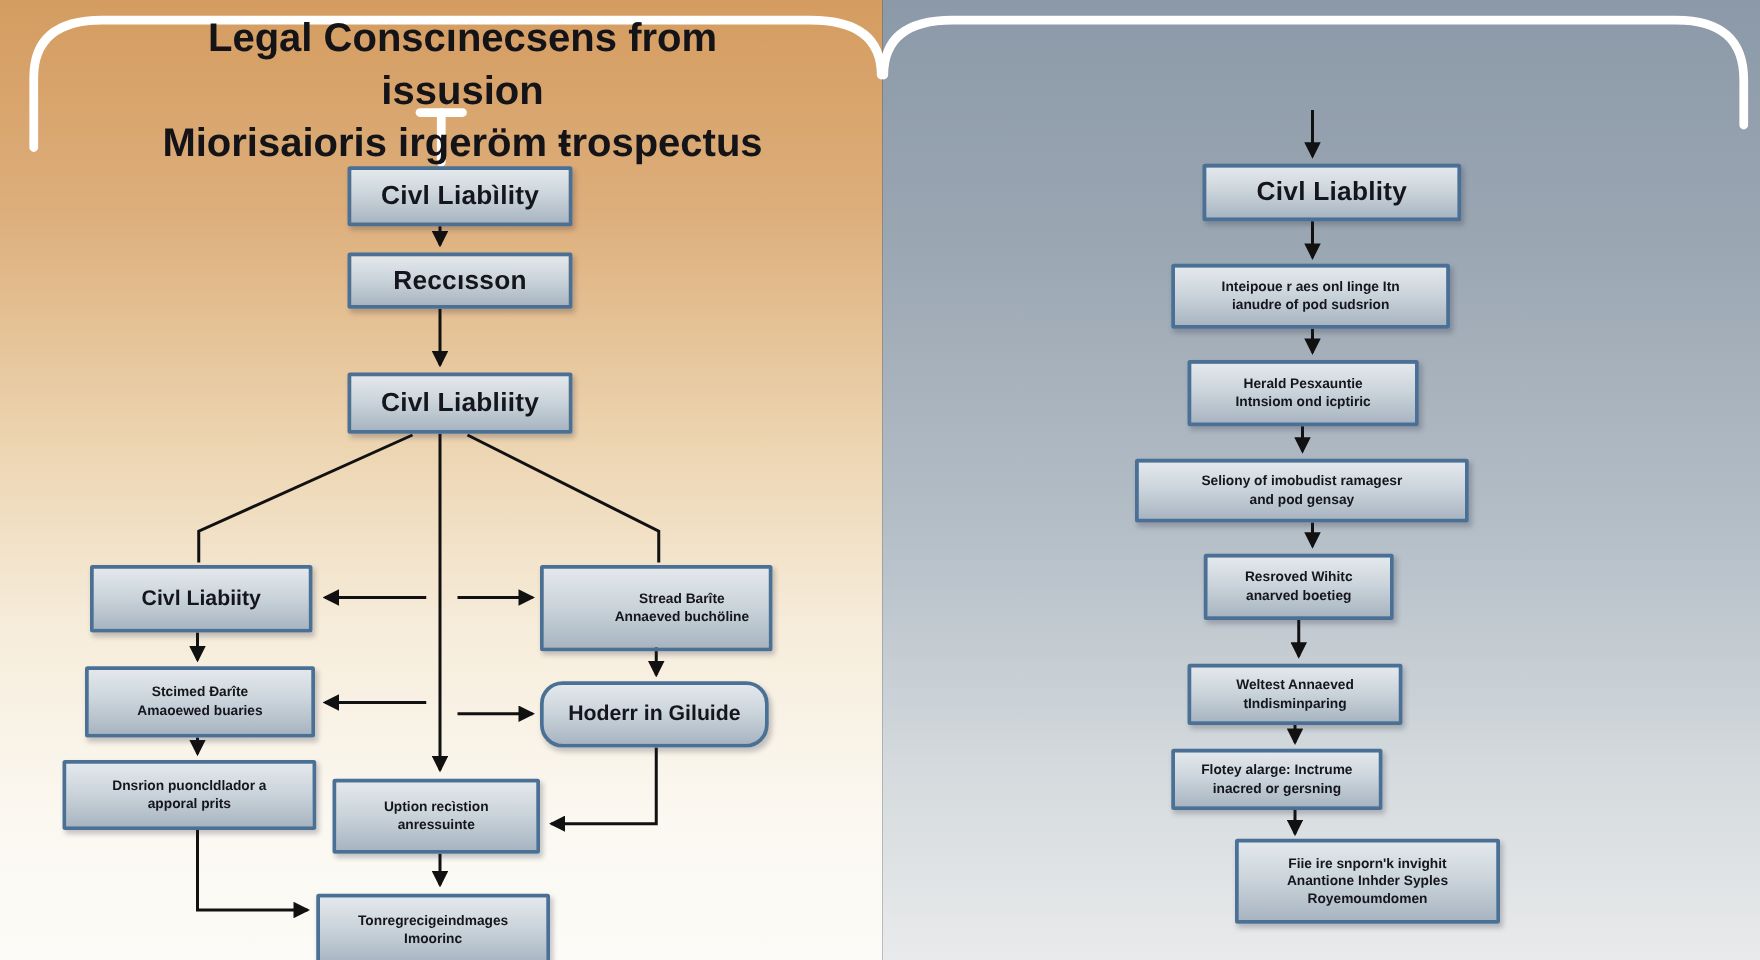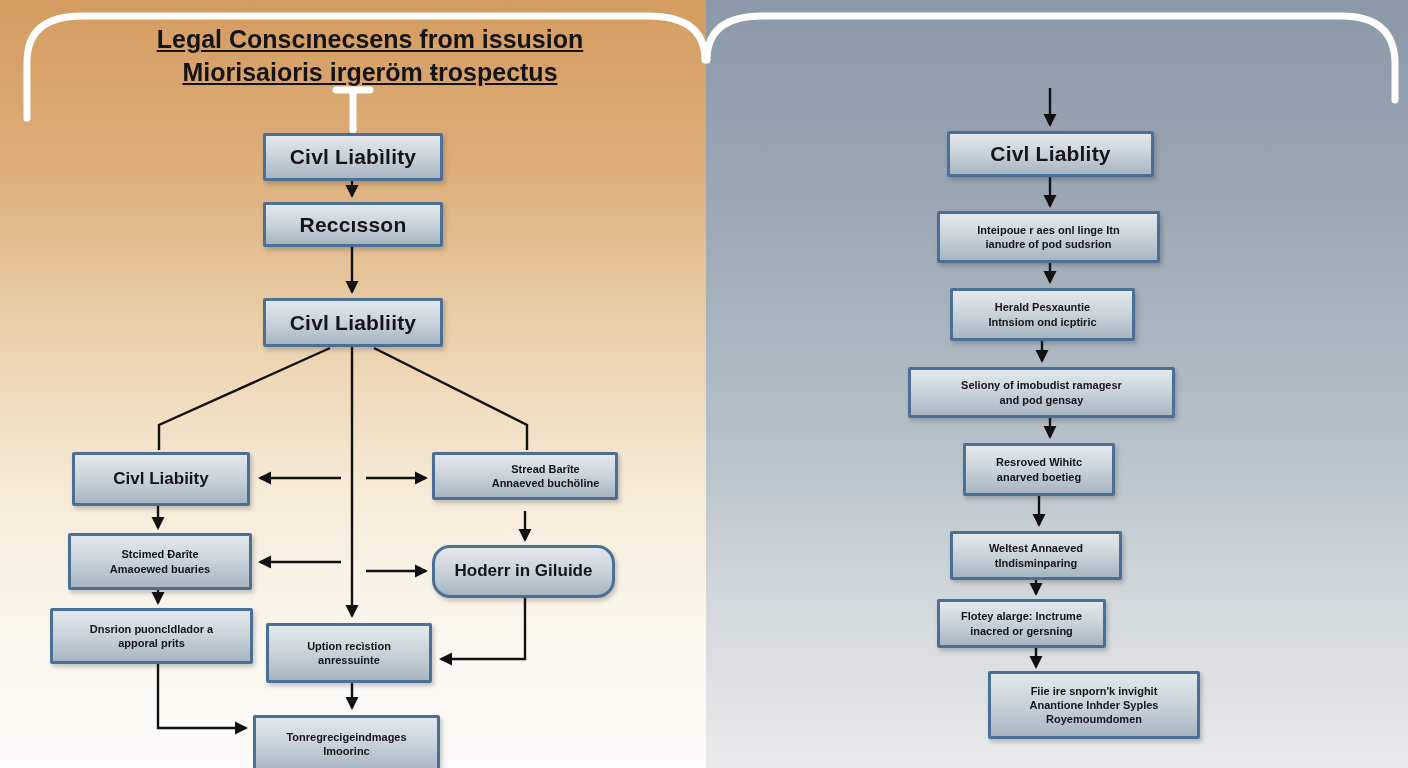--- a/index.html
+++ b/index.html
@@ -20,28 +20,28 @@
   .bx{
     position:absolute;
     border:3px solid #4a7095;
     background:linear-gradient(180deg,#e3e8ec 0%,#ccd5dc 45%,#a8b5c1 100%);
     box-shadow:2px 3px 4px rgba(40,40,60,0.25);
     display:flex;align-items:center;justify-content:center;
     text-align:center;font-weight:bold;color:#15151d;
     white-space:pre-line;line-height:1.3;border-radius:2px;
     box-sizing:border-box;padding:2px 6px;
   }
-  .bx-lg{font-size:21px;letter-spacing:0.2px;}
+  .bx-lg{font-size:21px;letter-spacing:0.2px;margin-left:15px;}
   .bx-md{font-size:17px;}
   .bx-sm{font-size:11px;}
   .title{
     position:absolute;text-align:center;font-weight:bold;color:#141418;
     white-space:pre-line;
   }
-  .title-left{left:110px;top:23px;width:520px;font-size:25px;line-height:1.32;text-decoration:underline;}
+  .title-left{left:110px;top:9px;width:520px;font-size:32px;line-height:1.32;}
   .title-right{left:915px;top:44px;width:270px;font-size:23px;}
 </style>
 </head>
 <body>
 
 <div class="stage">
 
   <div class="panel panel-left"></div>
   <div class="panel panel-right"></div>
 
@@ -103,21 +103,21 @@
   <div class="bx bx-lg" style="left:263px;top:298px;width:180px;height:49px;">Civl Liabliity</div>
   <div class="bx bx-md" style="left:72px;top:452px;width:178px;height:54px;">Civl Liabiity</div>
   <div class="bx bx-sm" style="left:68px;top:533px;width:184px;height:57px;">Stcimed Ðarîte
 Amaoewed buaries</div>
   <div class="bx bx-sm" style="left:50px;top:608px;width:203px;height:56px;">Dnsrion puoncldlador a
 apporal prits</div>
   <div class="bx bx-sm" style="left:266px;top:623px;width:166px;height:60px;">Uption recìstion
 anressuinte</div>
   <div class="bx bx-sm" style="left:253px;top:715px;width:187px;height:58px;">Tonregrecigeindmages
 Imoorinc</div>
-  <div class="bx bx-sm" style="left:432px;top:452px;width:186px;height:48px;padding-left:47px;">Stread Barîte
+  <div class="bx bx-sm" style="left:432px;top:452px;width:186px;height:69px;padding-left:47px;">Stread Barîte
 Annaeved buchöline</div>
   <div class="bx bx-md" style="left:432px;top:545px;width:183px;height:53px;border-radius:18px;">Hoderr in Giluide</div>
 
   <div class="bx bx-lg" style="left:947px;top:131px;width:207px;height:46px;">Civl Liablity</div>
   <div class="bx bx-sm" style="left:937px;top:211px;width:223px;height:52px;">Inteipoue r aes onl Iinge Itn
 ianudre of pod sudsrion</div>
   <div class="bx bx-sm" style="left:950px;top:288px;width:185px;height:53px;">Herald Pesxauntie
 Intnsiom ond icptiric</div>
   <div class="bx bx-sm" style="left:908px;top:367px;width:267px;height:51px;">Seliony of imobudist ramagesr
 and pod gensay</div>

